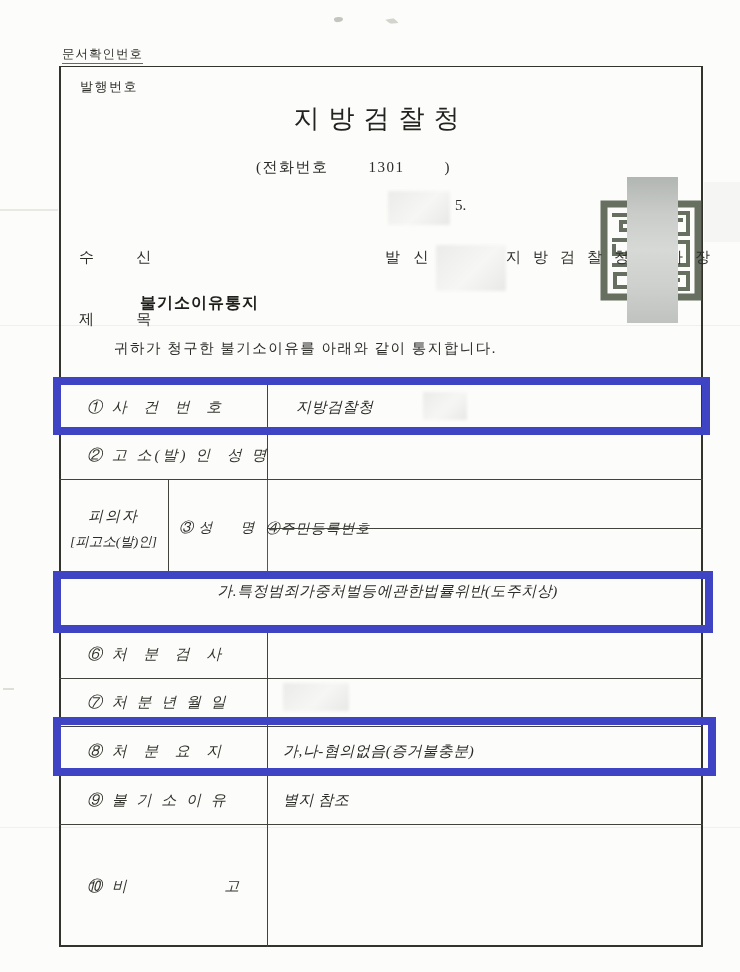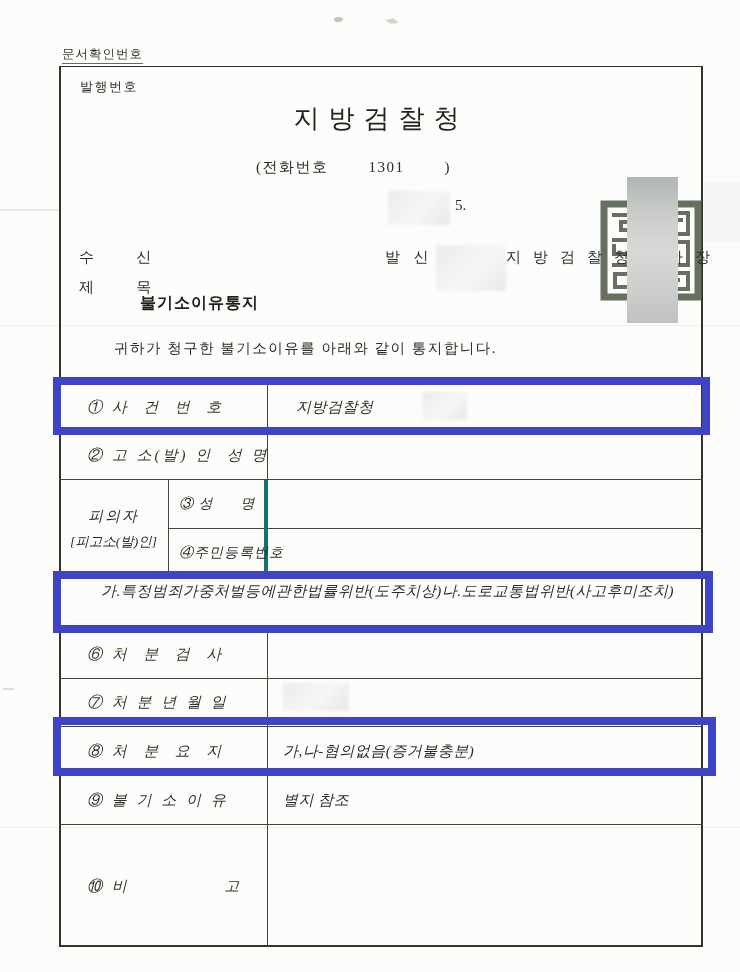--- a/index.html
+++ b/index.html
@@ -29,21 +29,21 @@
   .issue-no { position:absolute; left:80px; top:78px; font-size:13px; letter-spacing:1.5px; }
   .doc-title { position:absolute; left:59px; top:101px; width:644px; text-align:center;
                font-size:26px; letter-spacing:9px; color:#22221f; }
   .phone-line { position:absolute; left:256px; top:158px; font-size:15px; letter-spacing:1.5px; white-space:pre; }
   .phone-line .gap { display:inline-block; width:40px; }
   .class-label { position:absolute; left:79px; top:194px; font-size:13px; line-height:14px; letter-spacing:1px; white-space:pre; }
   .class-value { position:absolute; left:455px; top:197px; font-size:15px; }
   .recv-label { position:absolute; left:79px; top:248px; font-size:15px; letter-spacing:2px; white-space:pre; }
   .send-label { position:absolute; left:385px; top:248px; font-size:15px; letter-spacing:2px; white-space:pre; }
   .send-value { position:absolute; left:506px; top:248px; font-size:15px; letter-spacing:12px; white-space:pre; z-index:5; color:#2e2e2a; }
-  .subj-label { position:absolute; left:79px; top:278px; font-size:15px; letter-spacing:2px; white-space:pre; }
+  .subj-label { position:absolute; left:79px; top:310px; font-size:15px; letter-spacing:2px; white-space:pre; }
   .subj-value { position:absolute; left:140px; top:293px; font-size:16px; font-weight:bold; letter-spacing:1px; color:#1e1e1b;text-align:right; }
   .intro-line { position:absolute; left:114px; top:339px; font-size:14.5px; letter-spacing:1.5px; }
 
   
   .stamp { position:absolute; left:599px; top:199px; width:104px; height:103px; z-index:4; opacity:.93; }
   .blur-strip { position:absolute; left:627px; top:177px; width:51px; height:146px; z-index:6;
     background:linear-gradient(180deg,#b2b6b2 0%,#c9ccc8 25%,#d6d9d5 50%,#cdd0cc 75%,#bfc2be 100%);
     filter:blur(.4px); }
   .redact { position:absolute; border-radius:2px; filter:blur(1.5px);
     background:linear-gradient(135deg,#ebebe9 0%,#f6f6f4 55%,#e8e8e6 100%); }
@@ -60,21 +60,21 @@
   .tlabel { width:209px; border-right:1px solid #43433e; display:flex; align-items:center;
             padding-left:28px; letter-spacing:3px; white-space:pre; color:#33332e; }
   .tvalue { flex:1; display:flex; align-items:center; padding-left:15px; letter-spacing:.5px; white-space:pre; }
   .tvalue.indent { padding-left:28px; }
   .tvalue.twolines { flex-direction:row; justify-content:center; align-items:flex-start; line-height:26px; padding-left:13px; }
   .suspect { padding:0; }
   .group-cell { width:110px; border-right:1px solid #43433e; display:flex; flex-direction:column;
                 justify-content:center; align-items:center; gap:7px; }
   .group-cell .g1 { font-size:15px; letter-spacing:2px; }
   .group-cell .g2 { font-size:13.5px; letter-spacing:0; }
-  .mid-col { width:99px; border-right:4px solid #0f766e; display:flex; flex-direction:column; }
+  .mid-col { width:99px; border-right:1px solid #0f766e; display:flex; flex-direction:row; }
   .val-col { flex:1; display:flex; flex-direction:column; }
   .sub-cell { flex:1; display:flex; align-items:center; padding-left:10px; letter-spacing:1px; white-space:pre; font-size:14px; }
   .sub-cell.divided { border-bottom:1px solid #43433e; }
 
   
   .hl-box { position:absolute; border:8px solid #3e44c4; z-index:10; pointer-events:none; }
   .hl-1 { left:53px; top:377px; width:657px; height:58px; }
   .hl-2 { left:53px; top:571px; width:660px; height:62px; }
   .hl-3 { left:53px; top:717px; width:663px; height:59px; }
 </style>
@@ -152,21 +152,20 @@
       </div>
       <div class="val-col">
         <div class="sub-cell divided"></div>
         <div class="sub-cell"></div>
       </div>
     </div>
 
     <div class="trow" style="height:53px">
       <div class="tvalue twolines">
         <div>가.특정범죄가중처벌등에관한법률위반(도주치상)</div>
-        <div>나.도로교통법위반(사고후미조치)</div>
       </div>
     </div>
 
     <div class="trow" style="height:48px">
       <div class="tlabel">⑥ 처  분  검  사</div>
       <div class="tvalue"></div>
     </div>
 
     <div class="trow" style="height:48px">
       <div class="tlabel">⑦ 처 분 년 월 일</div>

